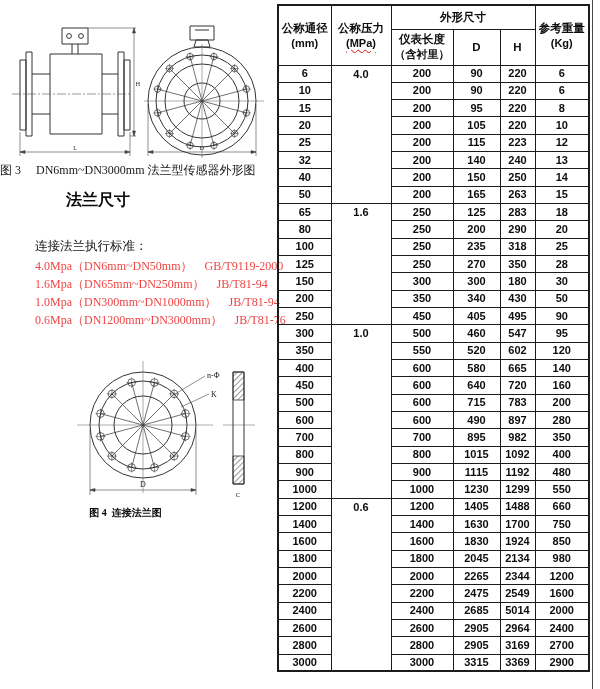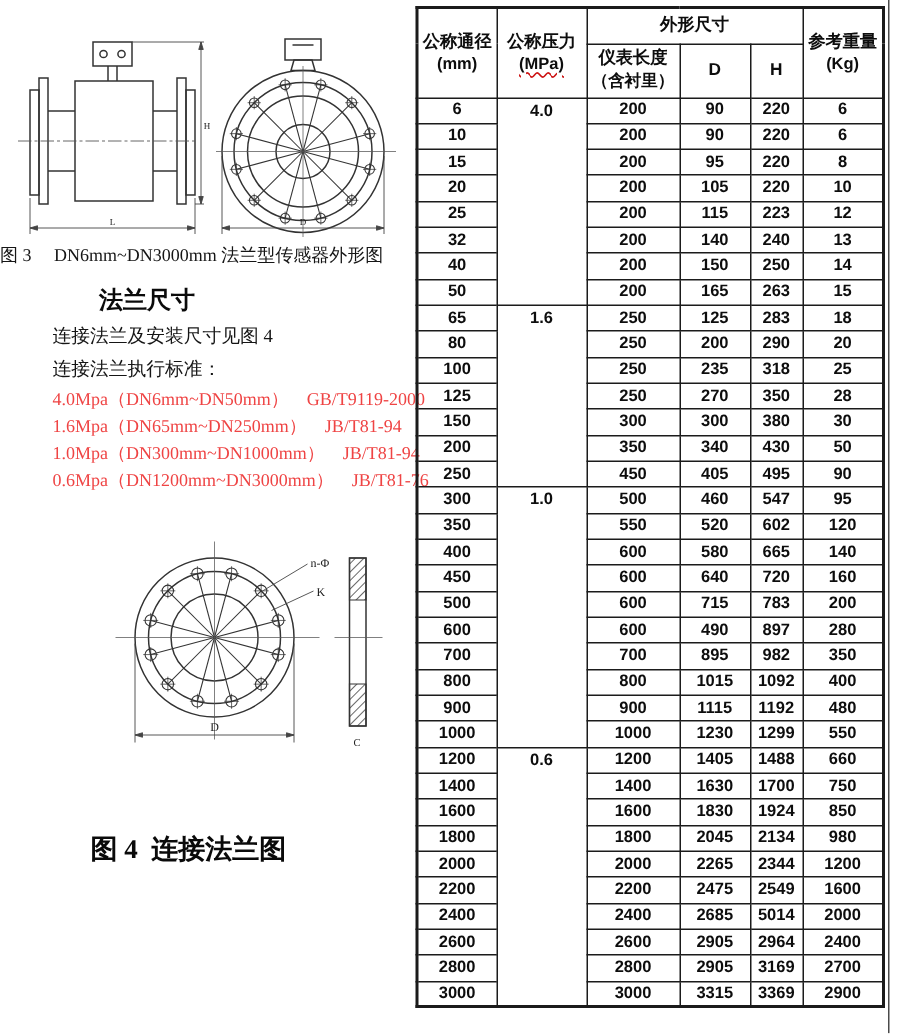--- a/index.html
+++ b/index.html
@@ -28,21 +28,21 @@
   }
   .line1 { top:216px; }
   .line2 { top:238px; }
   .std-line {
     position:absolute; left:35px; font-family:"Liberation Serif", serif;
     font-size:12px; color:#ef4444; white-space:pre;
   }
   .std-0 { top:258px; } .std-1 { top:276px; } .std-2 { top:294px; } .std-3 { top:312px; }
   .fig4-caption {
     position:absolute; left:58px; top:506px; width:135px; text-align:center;
-    font-family:"Liberation Serif", serif; font-weight:bold; font-size:18px; color:#0a0a0a; white-space:pre;margin-top:48px;
+    font-family:"Liberation Serif", serif; font-weight:bold; font-size:10px; color:#0a0a0a; white-space:pre;
   }
 
   
   table.flange-table {
     position:absolute; left:277px; top:4px;
     border-collapse:collapse; table-layout:fixed;
     border:2px solid #1b1b1b;
   }
   .flange-table th, .flange-table td {
     border:1px solid #1b1b1b; text-align:center; vertical-align:middle;
@@ -188,21 +188,20 @@
       <line x1="8" y1="128" x2="116" y2="128"></line>
       <path d="M8 128 l5 -1.5 l0 3 z" fill="#444"></path>
       <path d="M116 128 l-5 -1.5 l0 3 z" fill="#444"></path>
     </g>
     <text x="62" y="126" font-size="6" text-anchor="middle">D</text>
   </svg>
 
   <div class="fig3-caption">图 3     DN6mm~DN3000mm 法兰型传感器外形图</div>
 
   <div class="section-heading">法兰尺寸</div>
-  <div class="body-line line1">连接法兰及安装尺寸见图 4</div>
   <div class="body-line line2">连接法兰执行标准：</div>
   <div class="std-line std-0">4.0Mpa（DN6mm~DN50mm）    GB/T9119-2000</div>
   <div class="std-line std-1">1.6Mpa（DN65mm~DN250mm）    JB/T81-94</div>
   <div class="std-line std-2">1.0Mpa（DN300mm~DN1000mm）    JB/T81-94</div>
   <div class="std-line std-3">0.6Mpa（DN1200mm~DN3000mm）    JB/T81-76</div>
 
   <svg class="fig-svg" style="left:55px; top:333px;" width="215" height="172" viewBox="0 0 215 172">
     <defs>
       <pattern id="hatch" width="4" height="4" patternUnits="userSpaceOnUse" patternTransform="rotate(45)">
         <line x1="0" y1="0" x2="0" y2="4" stroke="#333" stroke-width="1"></line>
@@ -412,21 +411,21 @@
           <td>125</td>
           <td>250</td>
           <td>270</td>
           <td>350</td>
           <td>28</td>
         </tr>
         <tr>
           <td>150</td>
           <td>300</td>
           <td>300</td>
-          <td>380</td>
+          <td>180</td>
           <td>30</td>
         </tr>
         <tr>
           <td>200</td>
           <td>350</td>
           <td>340</td>
           <td>430</td>
           <td>50</td>
         </tr>
         <tr>

